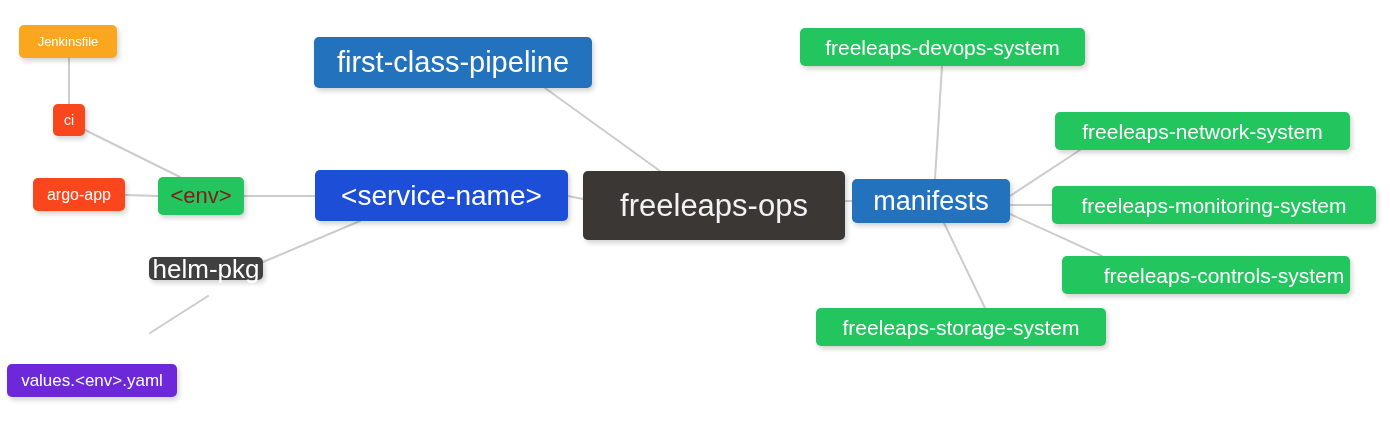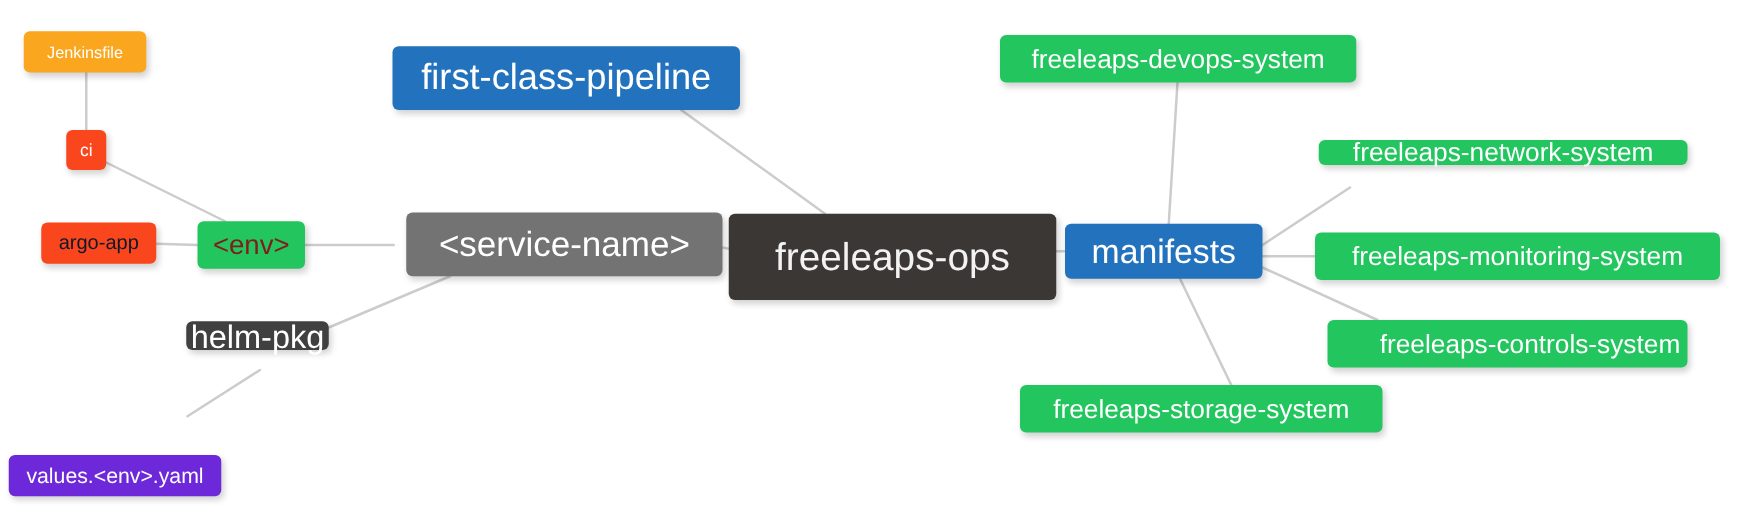--- a/index.html
+++ b/index.html
@@ -63,48 +63,48 @@
       <line x1="1010" y1="214" x2="1102" y2="256" stroke="#cccccc" stroke-width="2" stroke-linecap="round"></line>
       <line x1="944" y1="223" x2="985" y2="308" stroke="#cccccc" stroke-width="2" stroke-linecap="round"></line>
     </svg>
   <div id="node-layer">
       <div class="node" style="left: 19px; top: 25px; width: 98px; height: 33px; background: rgb(250, 166, 30); color: rgb(255, 255, 255); font-size: 13px;">
         <span class="node-label">Jenkinsfile</span>
       </div>
       <div class="node" style="left: 53px; top: 104px; width: 32px; height: 32px; background: rgb(249, 70, 28); color: rgb(255, 255, 255); font-size: 14px;">
         <span class="node-label">ci</span>
       </div>
-      <div class="node" style="left: 33px; top: 178px; width: 92px; height: 33px; background: rgb(249, 70, 28); color: #0f172a; font-size: 16px;">
+      <div class="node" style="left: 33px; top: 178px; width: 92px; height: 33px; background: rgb(249, 70, 28); color: #ffffff; font-size: 16px;">
         <span class="node-label">argo-app</span>
       </div>
       <div class="node" style="left: 158px; top: 177px; width: 86px; height: 38px; background: rgb(34, 197, 94); color: #7f1d1d; font-size: 22px;">
         <span class="node-label">&lt;env&gt;</span>
       </div>
       <div class="node" style="left: 149px; top: 257px; width: 114px; height: 23px; background: #404040; color: rgb(255, 255, 255); font-size: 26px;">
         <span class="node-label">helm-pkg</span>
       </div>
       <div class="node" style="left: 7px; top: 333px; width: 170px; height: 33px; background: #6d28d9; color: rgb(255, 255, 255); font-size: 17px; margin-top: 31px;">
         <span class="node-label">values.&lt;env&gt;.yaml</span>
       </div>
       <div class="node" style="left: 314px; top: 37px; width: 278px; height: 51px; background: rgb(35, 114, 189); color: rgb(255, 255, 255); font-size: 29px;">
         <span class="node-label">first-class-pipeline</span>
       </div>
-      <div class="node" style="left: 325px; top: 170px; width: 253px; height: 51px; background: #737373; color: rgb(255, 255, 255); font-size: 28px;">
+      <div class="node" style="left: 315px; top: 170px; width: 253px; height: 51px; background: #1d4ed8; color: rgb(255, 255, 255); font-size: 28px;">
         <span class="node-label">&lt;service-name&gt;</span>
       </div>
       <div class="node" style="left: 583px; top: 171px; width: 262px; height: 69px; background: rgb(59, 55, 52); color: rgb(242, 242, 242); font-size: 31px;">
         <span class="node-label">freeleaps-ops</span>
       </div>
       <div class="node" style="left: 852px; top: 179px; width: 158px; height: 44px; background: rgb(35, 114, 189); color: rgb(255, 255, 255); font-size: 27px;">
         <span class="node-label">manifests</span>
       </div>
       <div class="node" style="left: 800px; top: 28px; width: 285px; height: 38px; background: rgb(34, 197, 94); color: rgb(255, 255, 255); font-size: 21px;">
         <span class="node-label">freeleaps-devops-system</span>
       </div>
-      <div class="node" style="left: 1055px; top: 112px; width: 295px; height: 20px; background: rgb(34, 197, 94); color: rgb(255, 255, 255); font-size: 21px;">
+      <div class="node" style="left: 1055px; top: 112px; width: 295px; height: 38px; background: rgb(34, 197, 94); color: rgb(255, 255, 255); font-size: 21px;">
         <span class="node-label">freeleaps-network-system</span>
       </div>
       <div class="node" style="left: 1052px; top: 186px; width: 324px; height: 38px; background: rgb(34, 197, 94); color: rgb(255, 255, 255); font-size: 21px;">
         <span class="node-label">freeleaps-monitoring-system</span>
       </div>
       <div class="node" style="left: 1062px; top: 256px; width: 288px; height: 38px; background: rgb(34, 197, 94); color: rgb(255, 255, 255); font-size: 21px; padding-left: 36px;">
         <span class="node-label">freeleaps-controls-system</span>
       </div>
       <div class="node" style="left: 816px; top: 308px; width: 290px; height: 38px; background: rgb(34, 197, 94); color: rgb(255, 255, 255); font-size: 21px; text-align: right;">
         <span class="node-label">freeleaps-storage-system</span>

